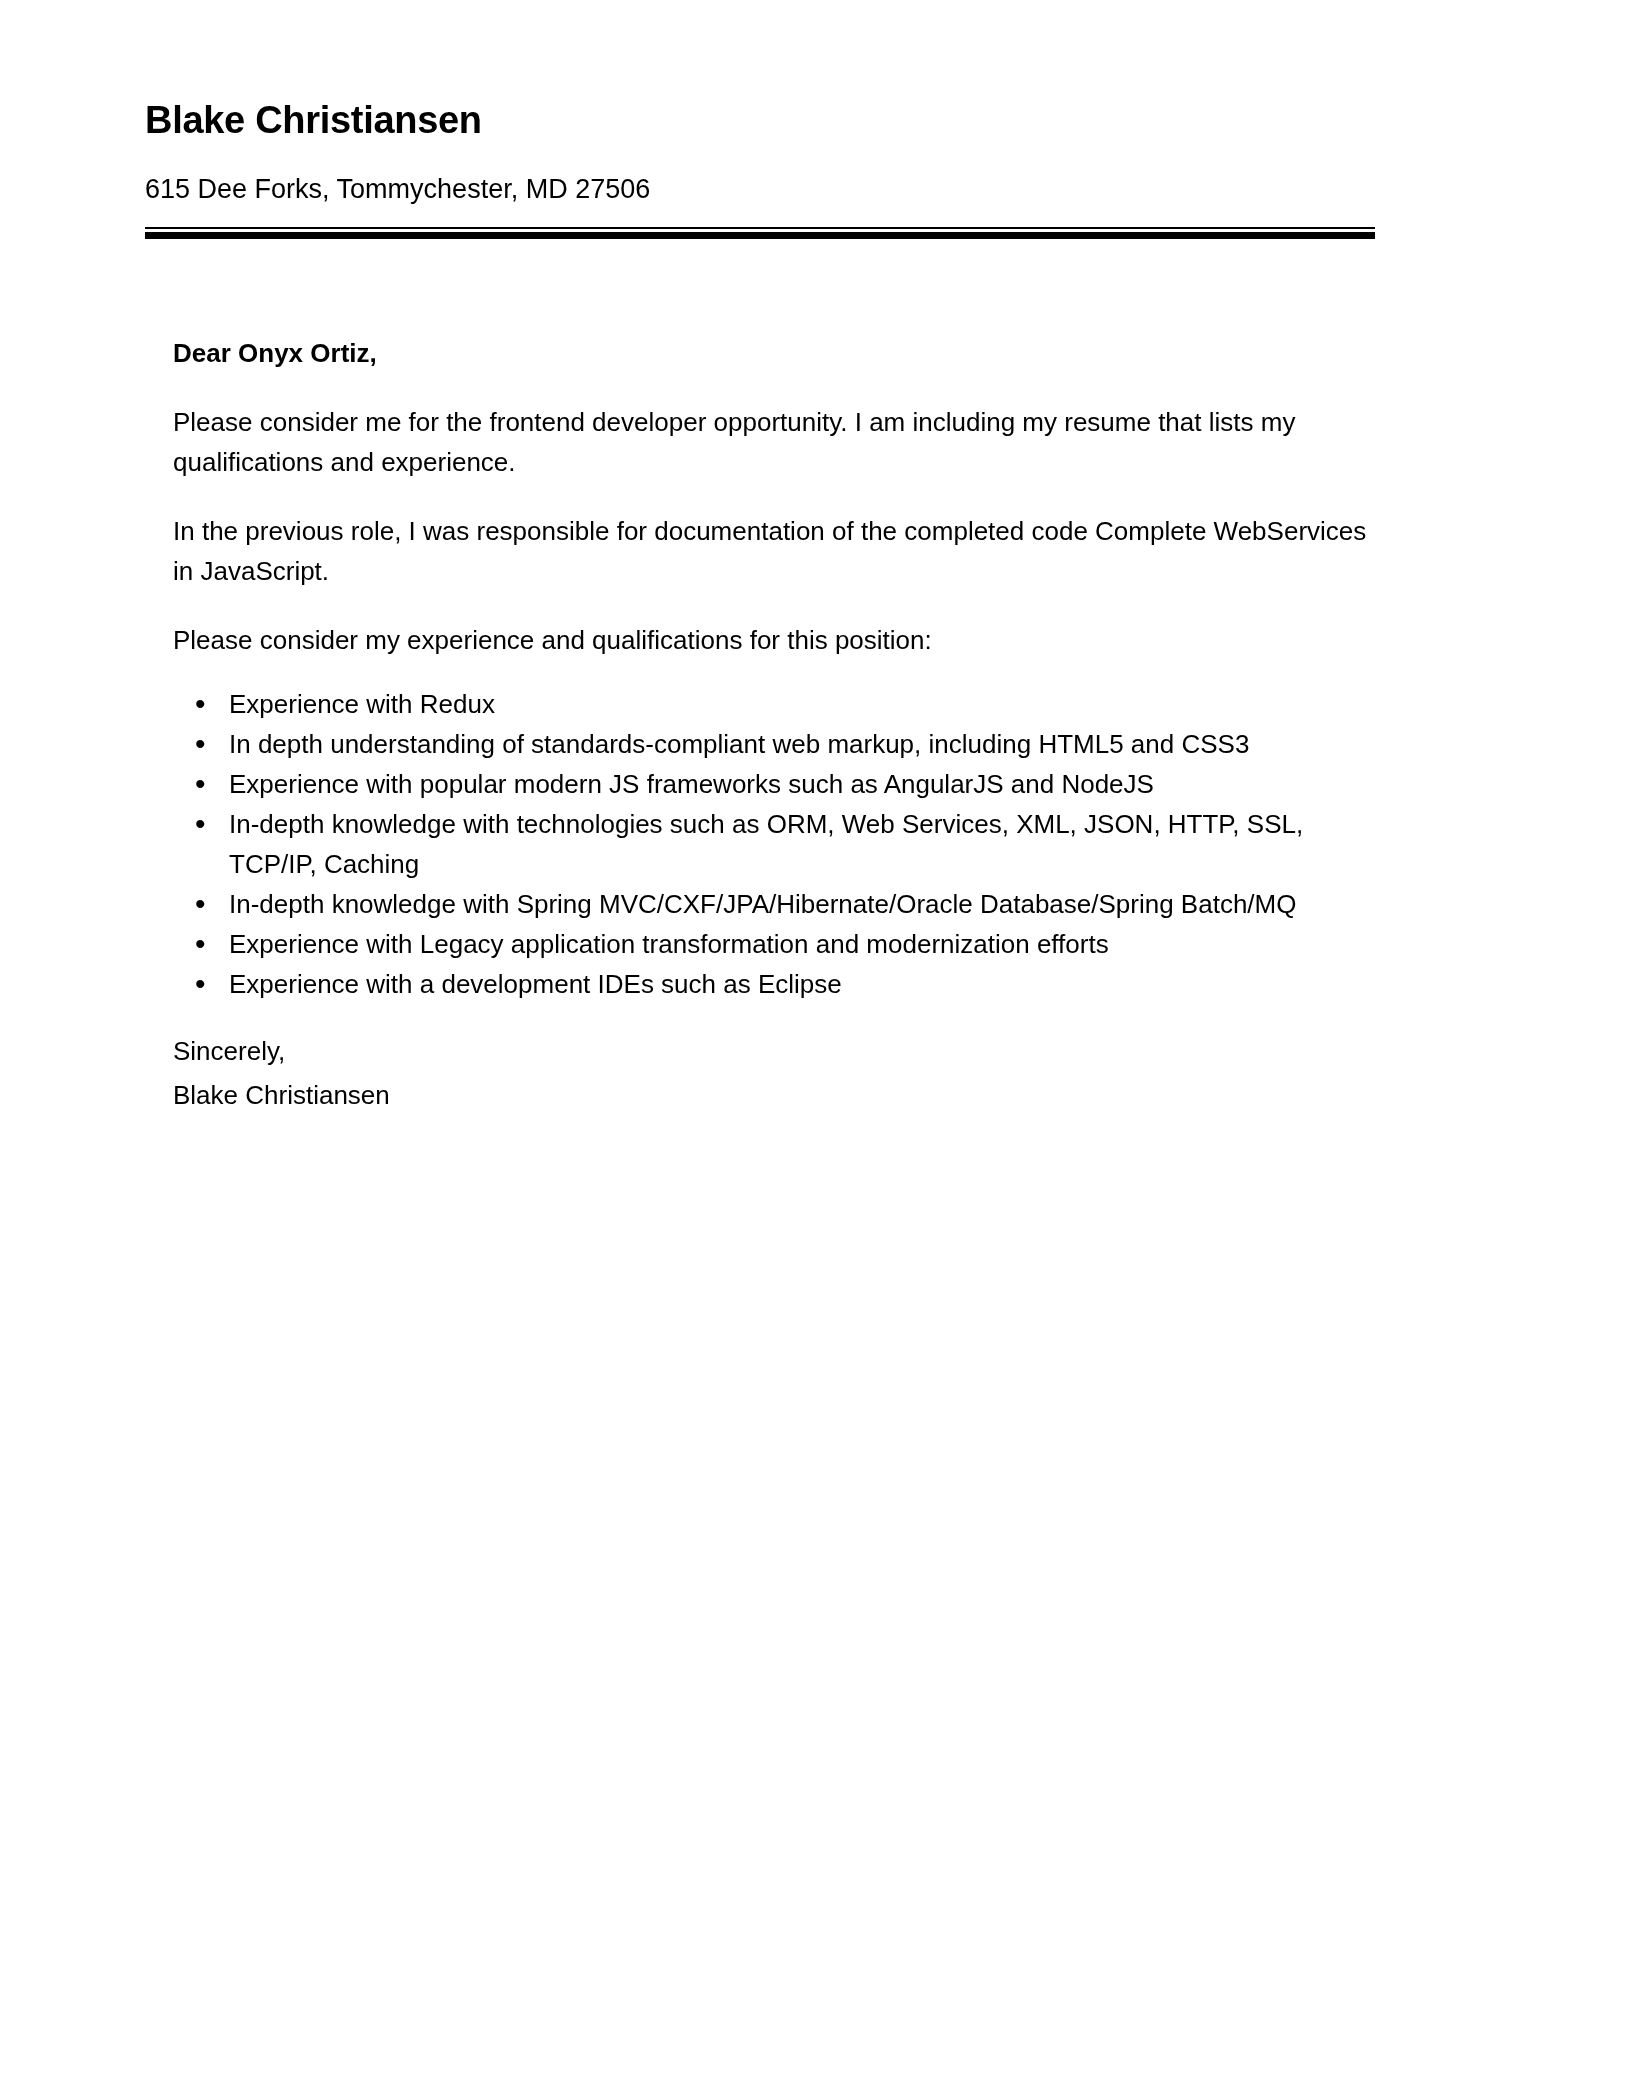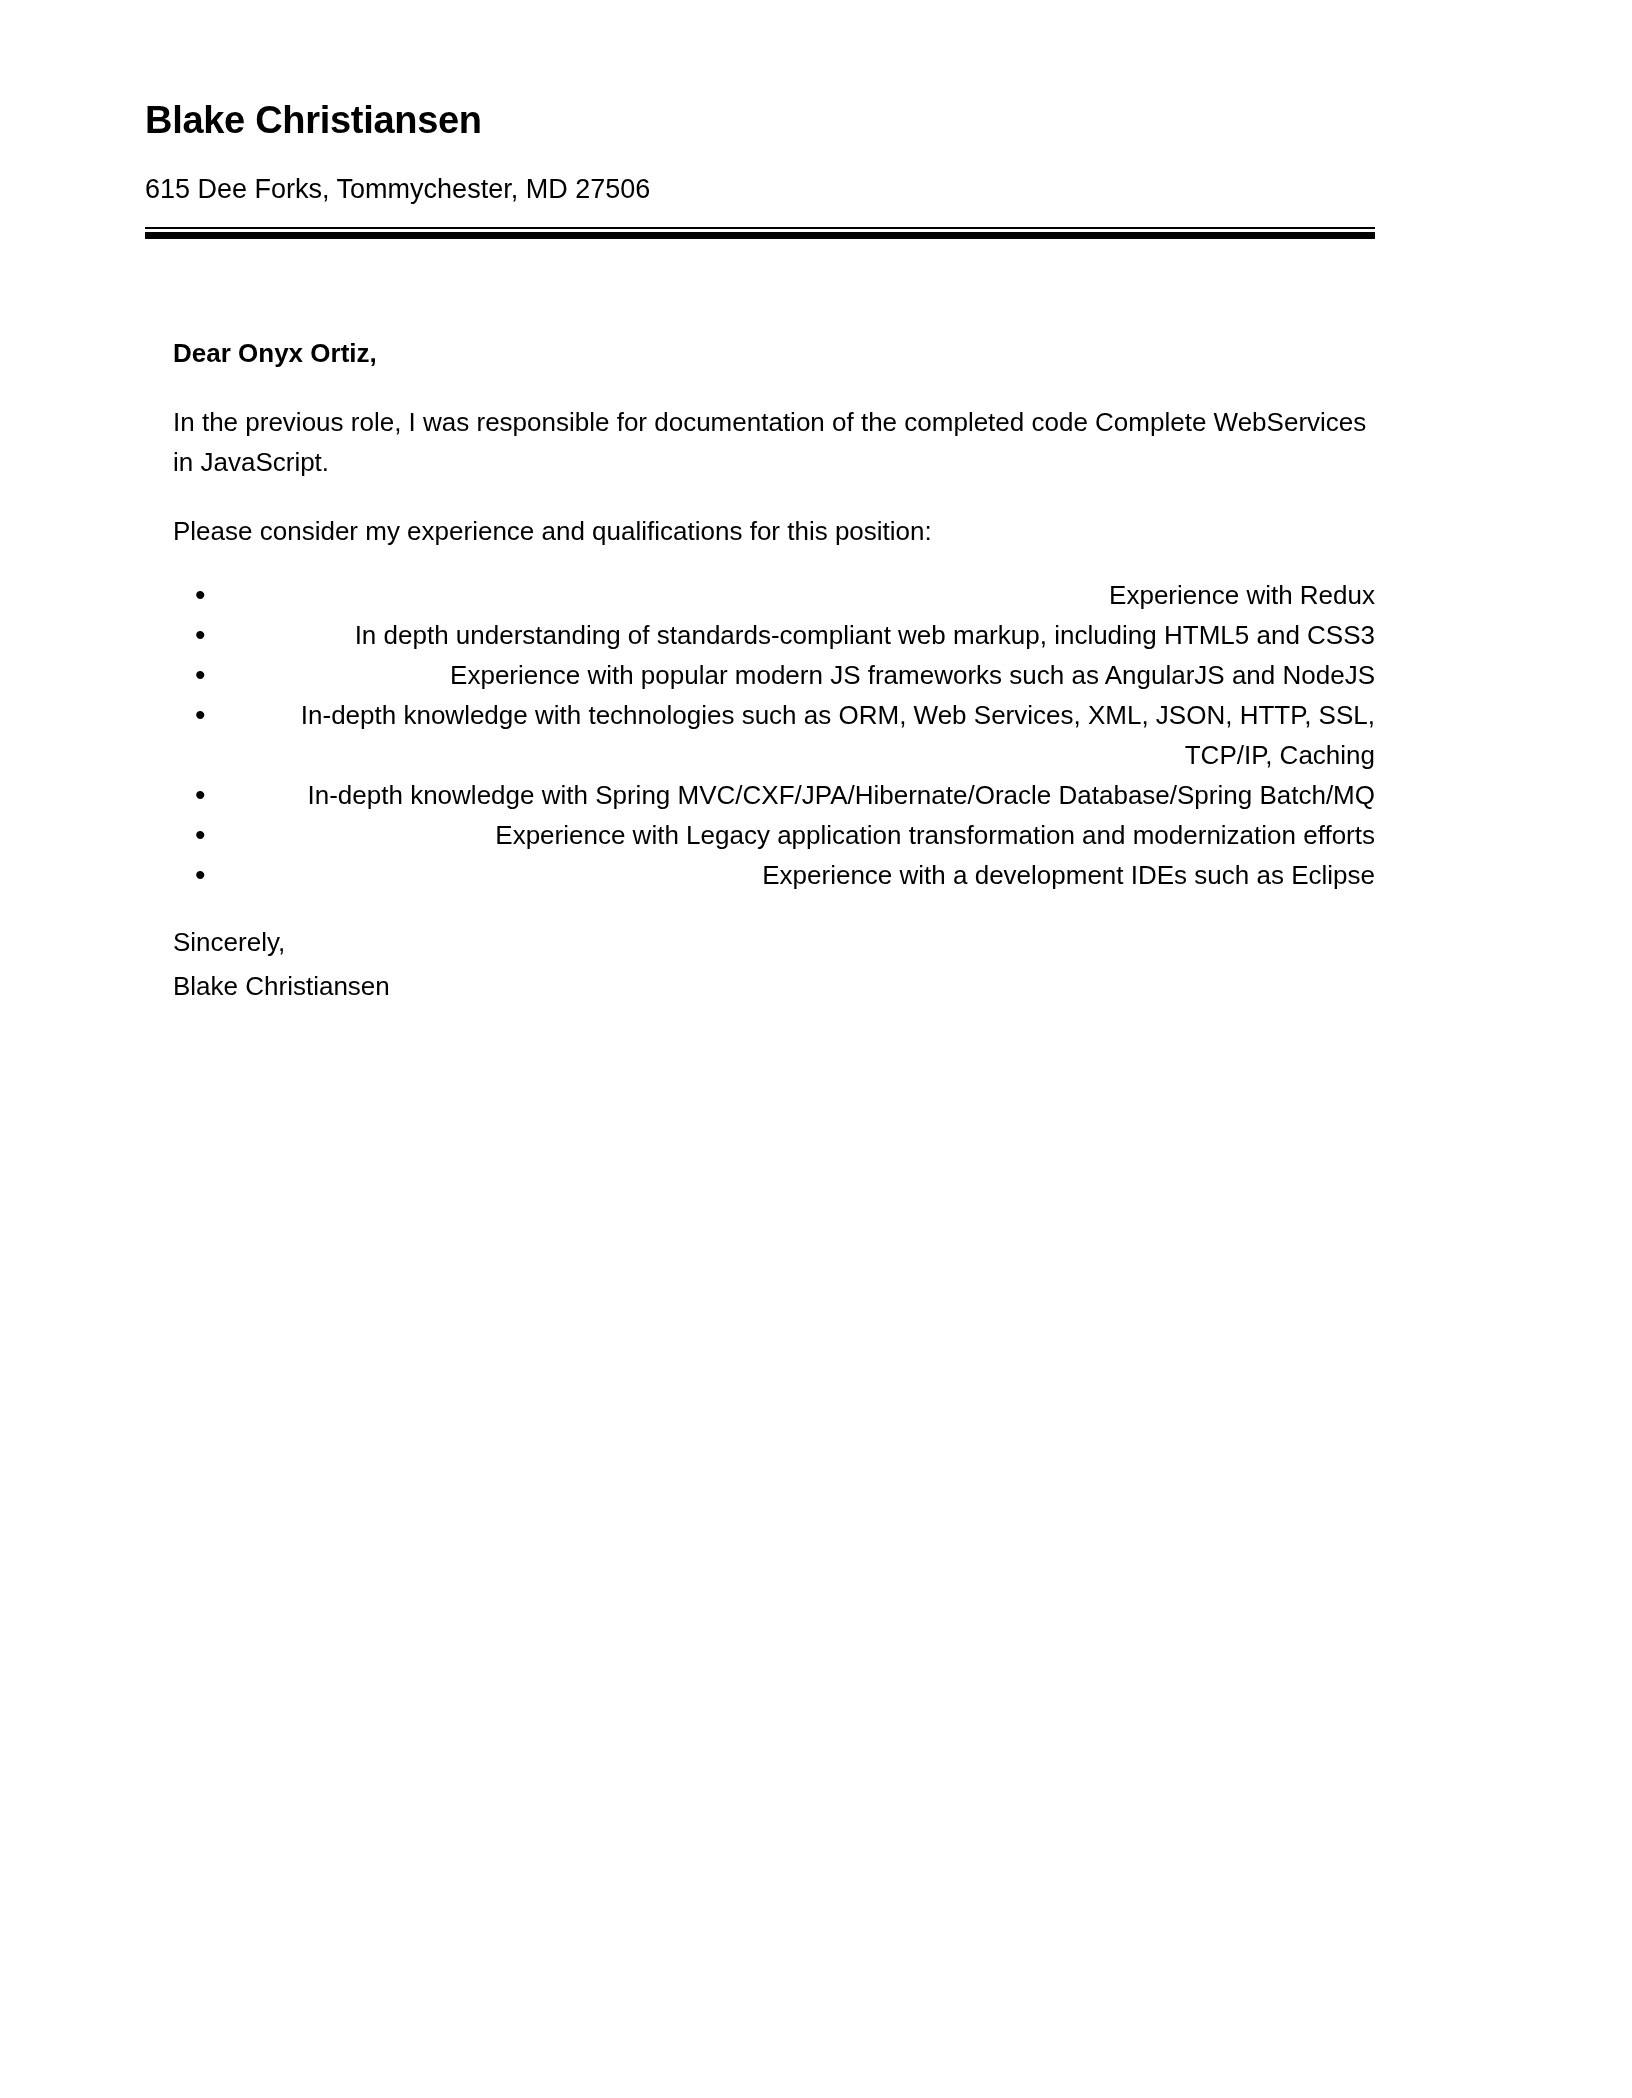--- a/index.html
+++ b/index.html
@@ -52,21 +52,20 @@
   }
   ul.qual-list {
     list-style: none;
     margin: 24px 0 0 0;
     padding: 0;
   }
   ul.qual-list li {
     position: relative;
     padding-left: 56px;
     line-height: 40px;
-    text-align: right;
   }
   ul.qual-list li::before {
     content: "\2022";
     position: absolute;
     left: 22px;
     top: 0;
     font-size: 30px;
     line-height: 40px;
   }
   p.closing-emphasis {
@@ -88,20 +87,21 @@
   <header>
     <h1 class="sender-name">Blake Christiansen</h1>
     <div class="sender-address">615 Dee Forks, Tommychester, MD 27506</div>
     <div class="header-rule"></div>
   </header>
 
   <main class="body-text">
 
     <p class="salutation">Dear Onyx Ortiz,</p>
 
+    <p>Please consider me for the frontend developer opportunity. I am including my resume that lists my qualifications and experience.</p>
 
     <p>In the previous role, I was responsible for documentation of the completed code Complete WebServices in JavaScript.</p>
 
     <p>Please consider my experience and qualifications for this position:</p>
 
     <ul class="qual-list">
       <li>Experience with Redux</li>
       <li>In depth understanding of standards-compliant web markup, including HTML5 and CSS3</li>
       <li>Experience with popular modern JS frameworks such as AngularJS and NodeJS</li>
       <li>In-depth knowledge with technologies such as ORM, Web Services, XML, JSON, HTTP, SSL, TCP/IP, Caching</li>

